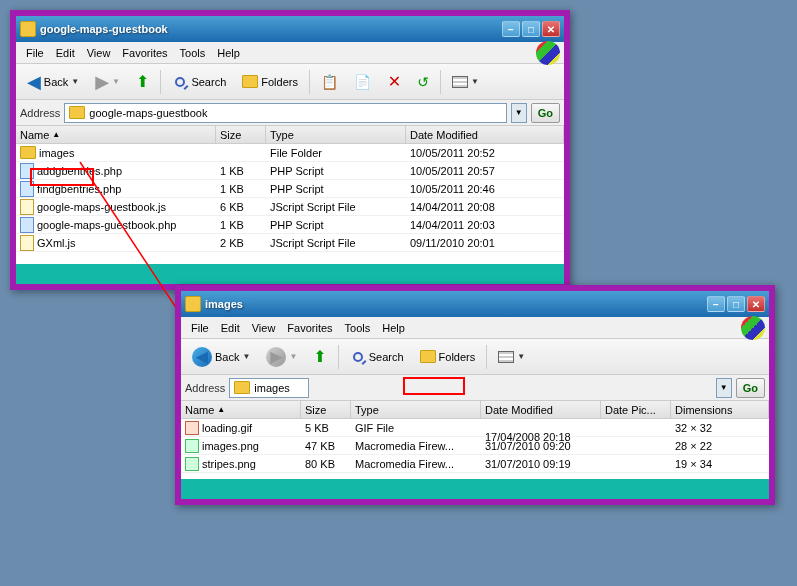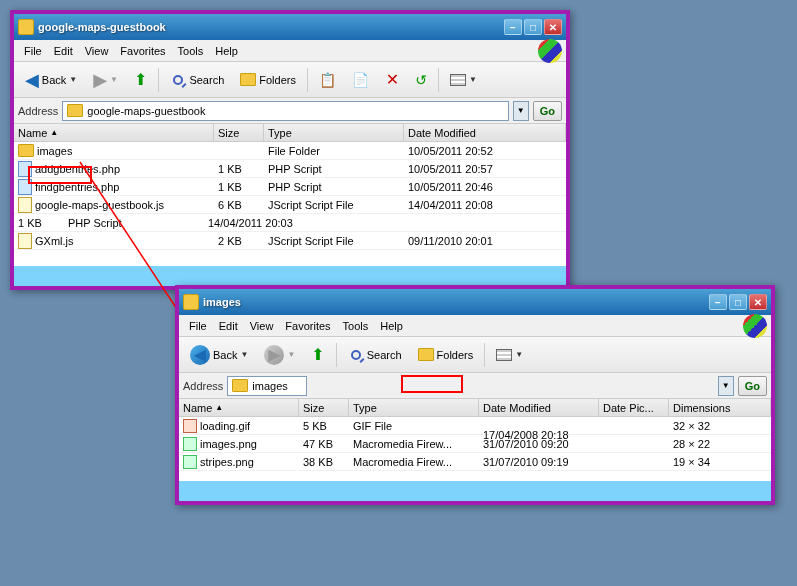--- a/index.html
+++ b/index.html
@@ -9,22 +9,22 @@
       font-size: 11px;
       width: 797px;
       height: 586px;
       overflow: hidden;
       position: relative;
     }
 
     
     .window {
       position: absolute;
-      background: #7dd3fc;
-      border: 4px solid #a21caf;
+      background: #14b8a6;
+      border: 6px solid #a21caf;
       box-shadow: 2px 2px 8px rgba(0,0,0,0.4);
     }
 
     .title-bar {
       height: 26px;
       background: linear-gradient(to bottom, #4a9fd4 0%, #1c6aaf 100%);
       display: flex;
       align-items: center;
       padding: 0 4px;
       gap: 4px;
@@ -429,20 +429,24 @@
     <div class="file-row">
       <div class="file-cell" style="width:200px;text-align:right;">
         <div class="icon-js"></div>
         <span>google-maps-guestbook.js</span>
       </div>
       <div class="file-cell" style="width:50px;">6 KB</div>
       <div class="file-cell" style="width:140px;">JScript Script File</div>
       <div class="file-cell" style="flex:1;">14/04/2011 20:08</div>
     </div>
     <div class="file-row">
+      <div class="file-cell" style="width:200px;">
+        <div class="icon-php"></div>
+        <span>google-maps-guestbook.php</span>
+      </div>
       <div class="file-cell" style="width:50px;">1 KB</div>
       <div class="file-cell" style="width:140px;">PHP Script</div>
       <div class="file-cell" style="flex:1;">14/04/2011 20:03</div>
     </div>
     <div class="file-row">
       <div class="file-cell" style="width:200px;">
         <div class="icon-js"></div>
         <span>GXml.js</span>
       </div>
       <div class="file-cell" style="width:50px;">2 KB</div>
@@ -571,21 +575,21 @@
       <div class="file-cell" style="width:120px;">31/07/2010 09:20</div>
       <div class="file-cell" style="width:70px;"></div>
       <div class="file-cell" style="flex:1;">28 × 22</div>
     </div>
 
     <div class="file-row">
       <div class="file-cell" style="width:120px;">
         <div class="icon-png"></div>
         <span>stripes.png</span>
       </div>
-      <div class="file-cell" style="width:50px;">38 KB</div>
+      <div class="file-cell" style="width:50px;">80 KB</div>
       <div class="file-cell" style="width:130px;">Macromedia Firew...</div>
       <div class="file-cell" style="width:120px;">31/07/2010 09:19</div>
       <div class="file-cell" style="width:70px;"></div>
       <div class="file-cell" style="flex:1;">19 × 34</div>
     </div>
   </div>
 
   <div class="red-highlight" style="left: 222px; top: 86px; width: 62px; height: 18px;"></div>
 </div>
 

